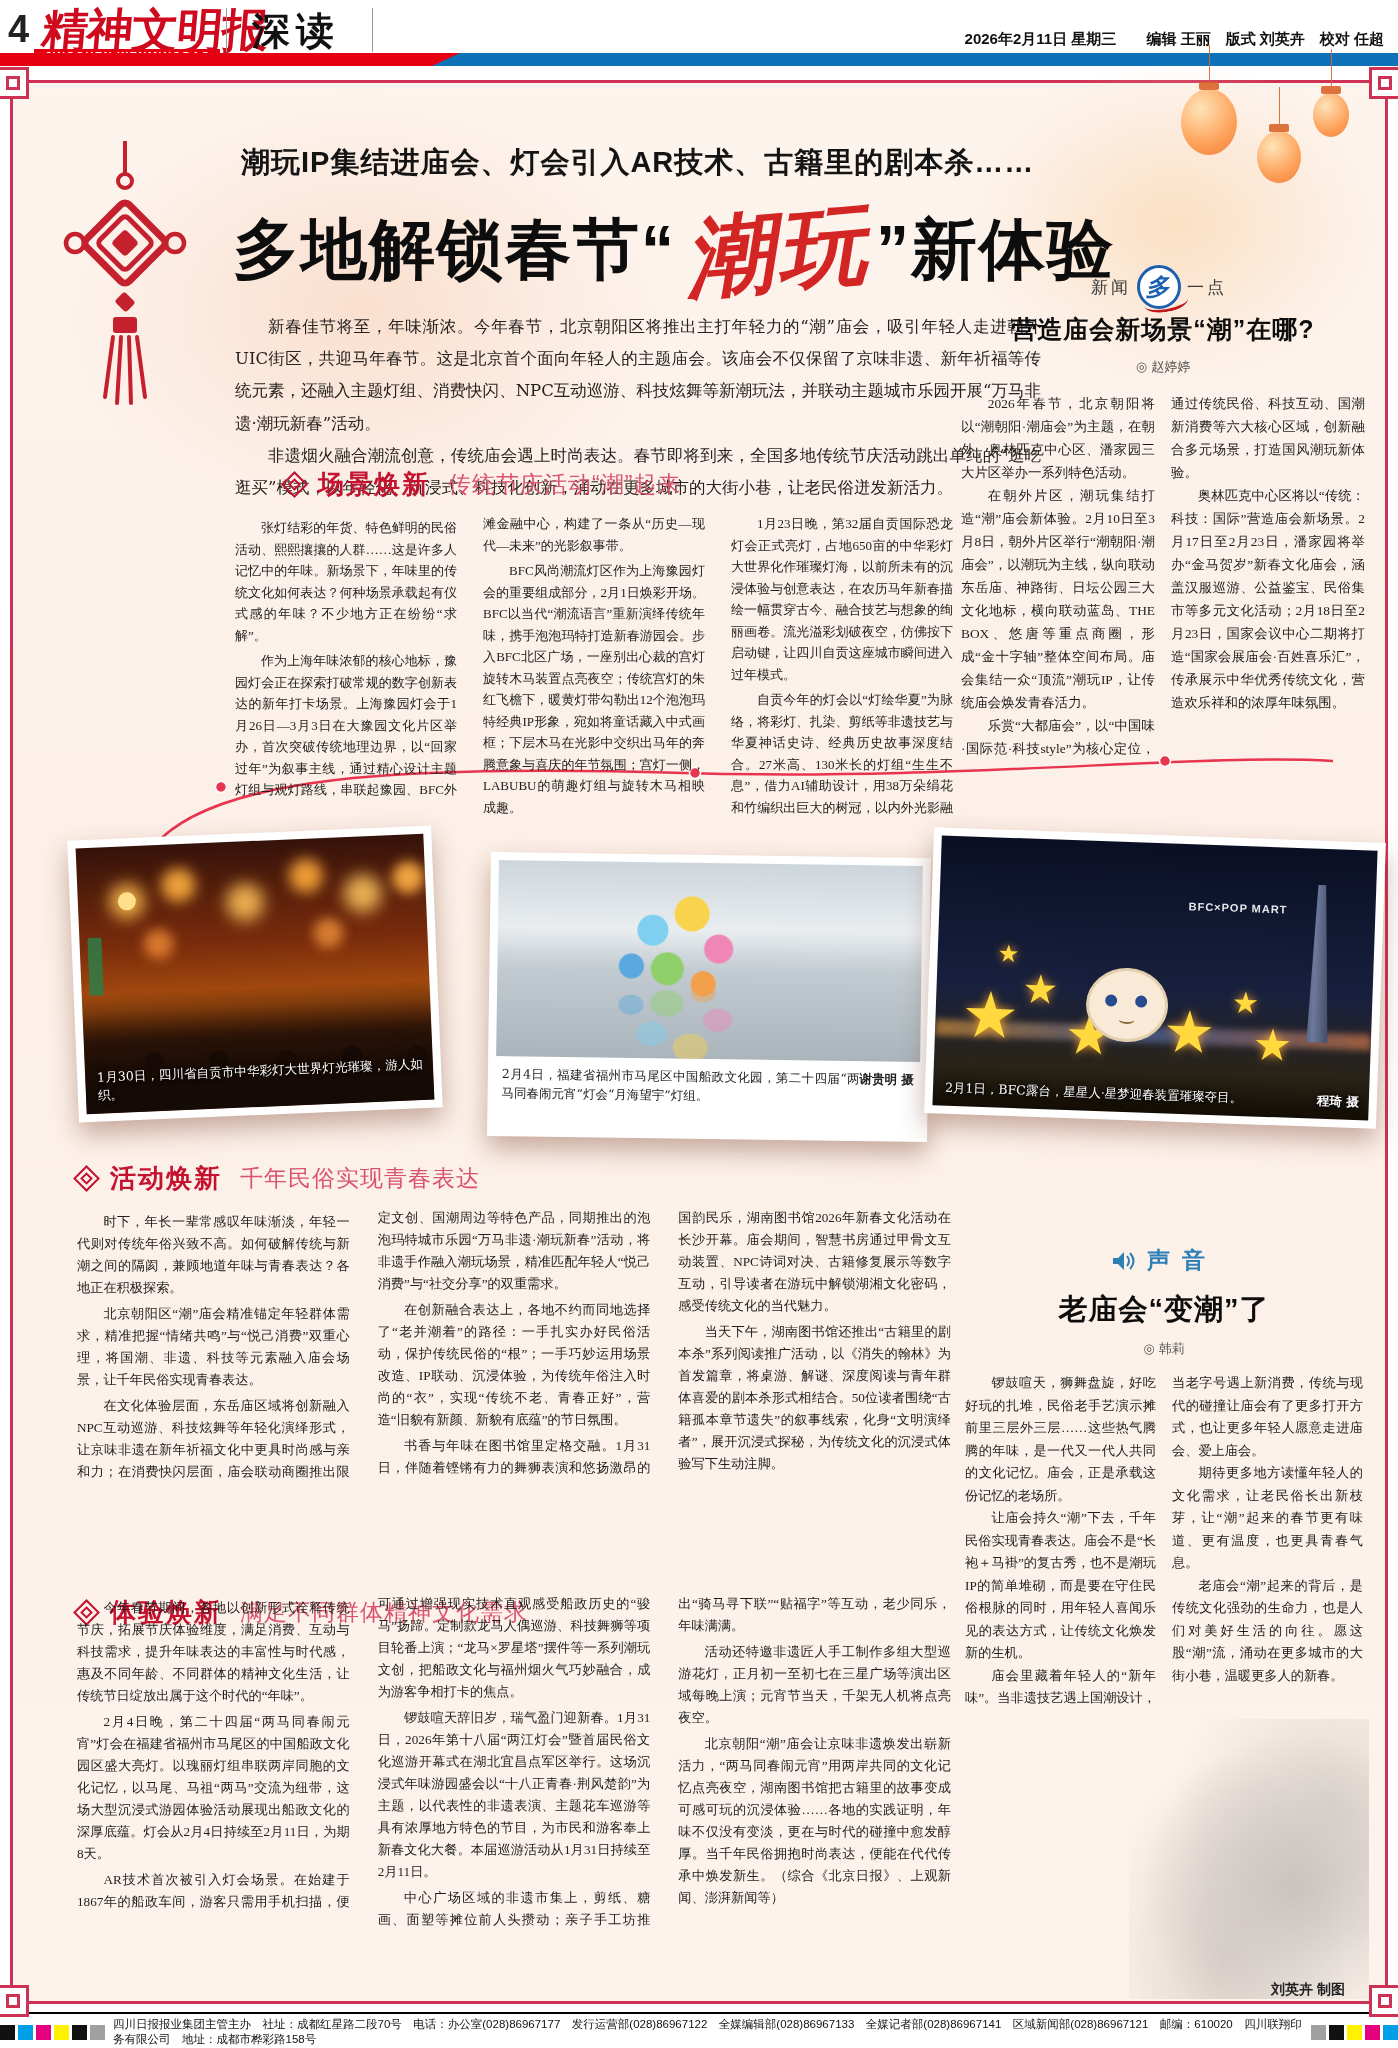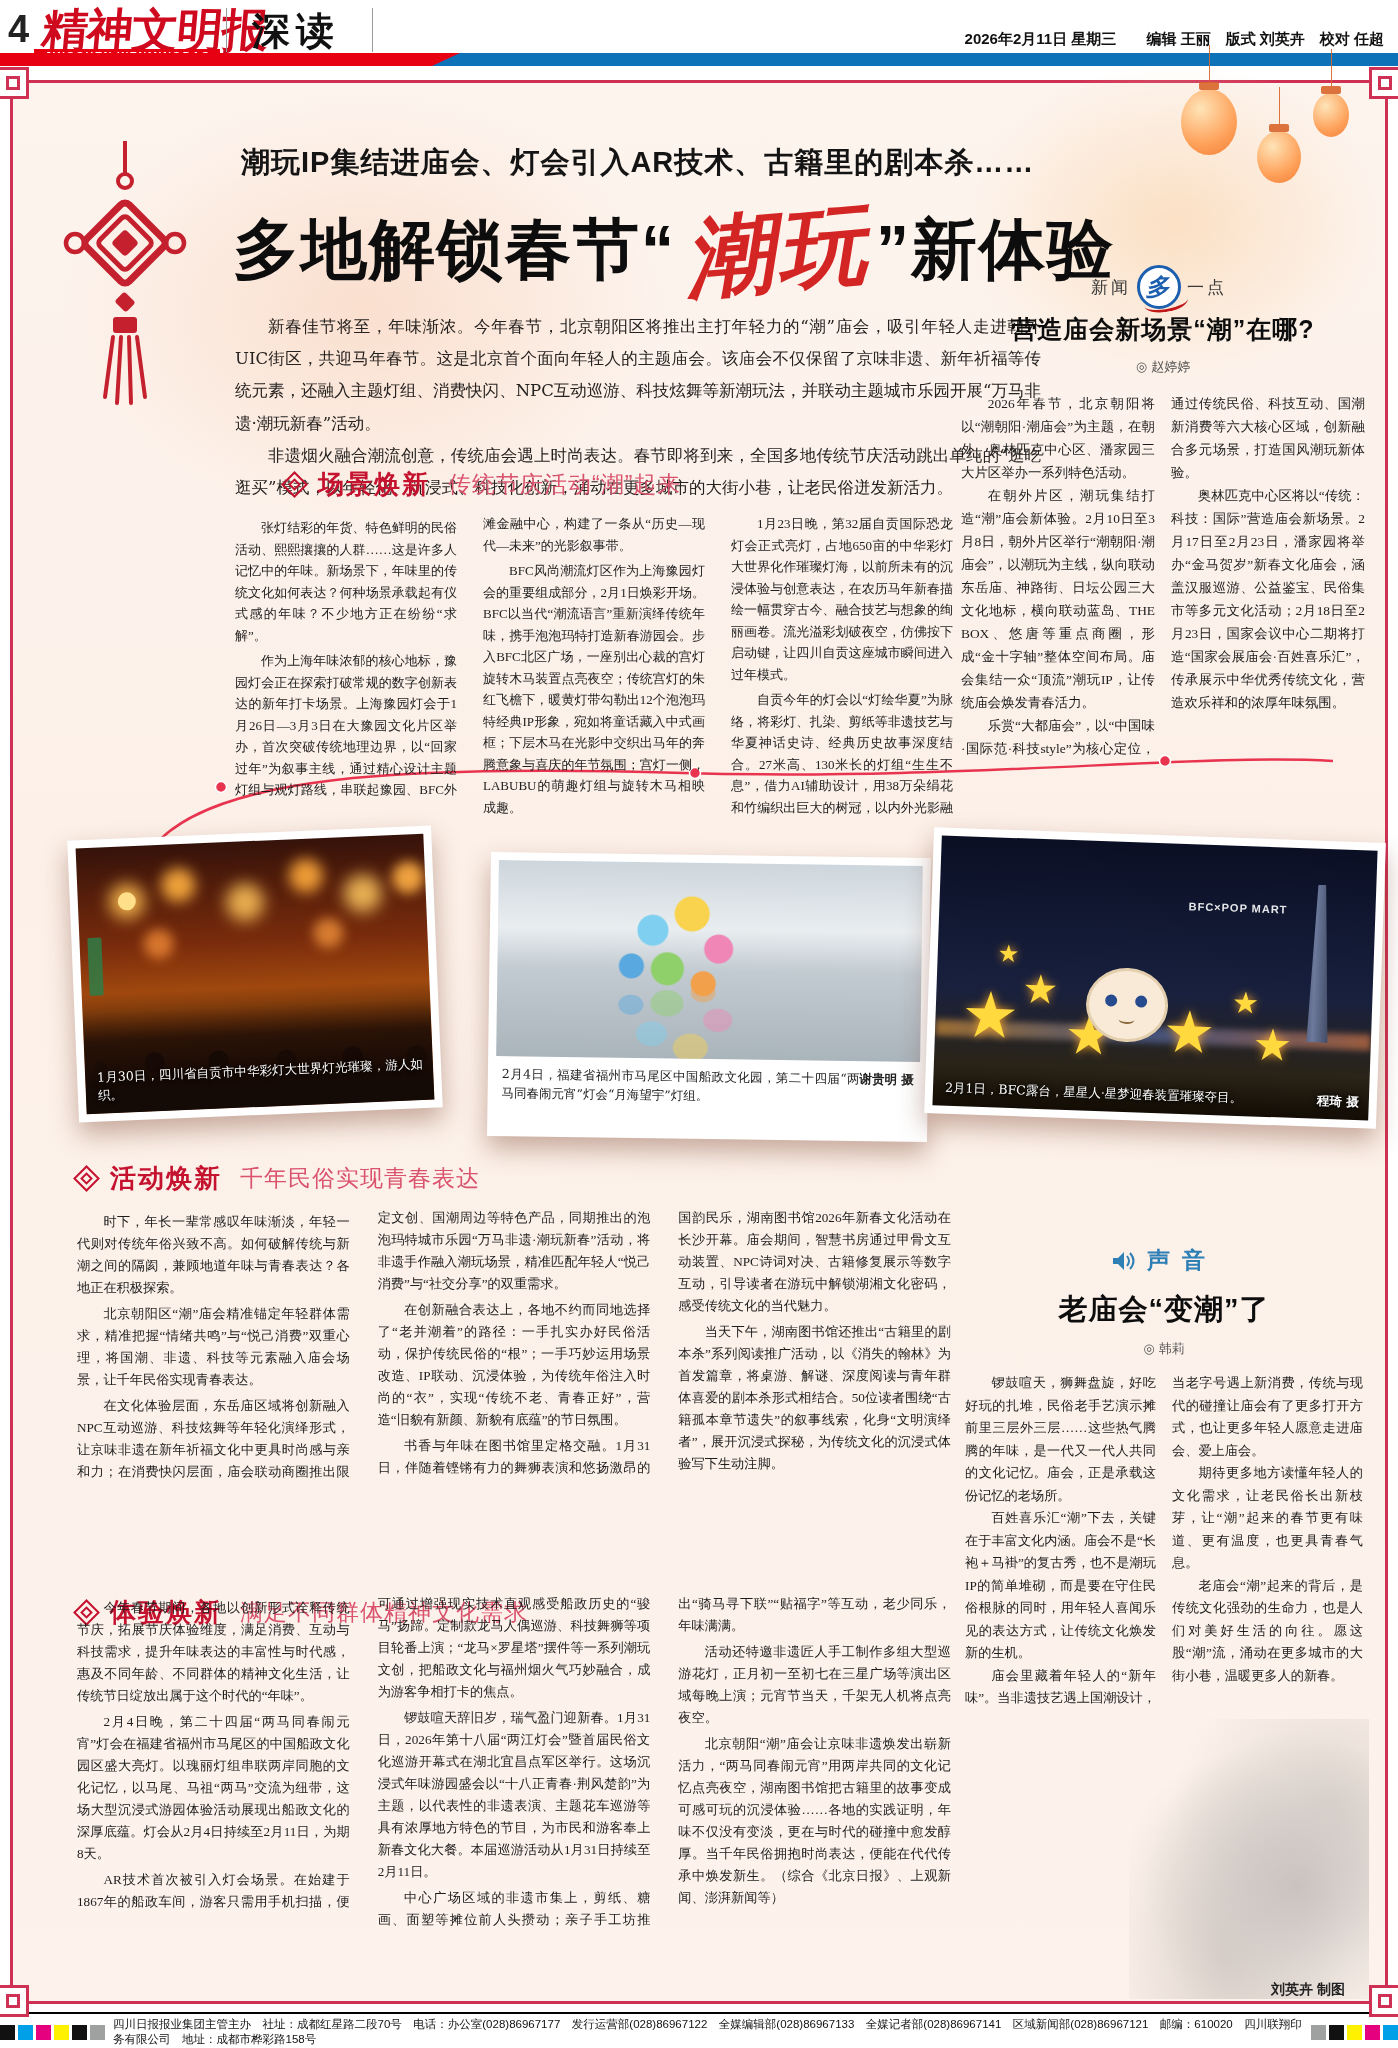--- a/index.html
+++ b/index.html
@@ -344,21 +344,21 @@
           <path d="M16,7 q4,5 0,10" fill="none" stroke="#2e7fb5" stroke-width="2"></path>
           <path d="M19,4 q7,8 0,16" fill="none" stroke="#2e7fb5" stroke-width="2"></path>
         </svg>
         <span class="v-label">声音</span>
       </div>
       <div class="v-title">老庙会“变潮”了</div>
       <div class="v-byline">◎ 韩莉</div>
       <div class="inkwash"></div>
       <div class="v-body">
         <p>锣鼓喧天，狮舞盘旋，好吃好玩的扎堆，民俗老手艺演示摊前里三层外三层……这些热气腾腾的年味，是一代又一代人共同的文化记忆。庙会，正是承载这份记忆的老场所。</p>
-        <p>百姓喜乐汇“潮”下去，关键在于丰富文化内涵。庙会不是“长袍＋马褂”的复古秀，也不是潮玩IP的简单堆砌，而是要在守住民俗根脉的同时，用年轻人喜闻乐见的表达方式，让传统文化焕发新的生机。</p>
+        <p>让庙会持久“潮”下去，千年民俗实现青春表达。庙会不是“长袍＋马褂”的复古秀，也不是潮玩IP的简单堆砌，而是要在守住民俗根脉的同时，用年轻人喜闻乐见的表达方式，让传统文化焕发新的生机。</p>
         <p>庙会里藏着年轻人的“新年味”。当非遗技艺遇上国潮设计，当老字号遇上新消费，传统与现代的碰撞让庙会有了更多打开方式，也让更多年轻人愿意走进庙会、爱上庙会。</p>
         <p>期待更多地方读懂年轻人的文化需求，让老民俗长出新枝芽，让“潮”起来的春节更有味道、更有温度，也更具青春气息。</p>
         <p>老庙会“潮”起来的背后，是传统文化强劲的生命力，也是人们对美好生活的向往。愿这股“潮”流，涌动在更多城市的大街小巷，温暖更多人的新春。</p>
       </div>
     </div>
 
     <div class="graphic-credit">刘英卉 制图</div>
   </div>
 
   <div class="footer-rule"></div>

